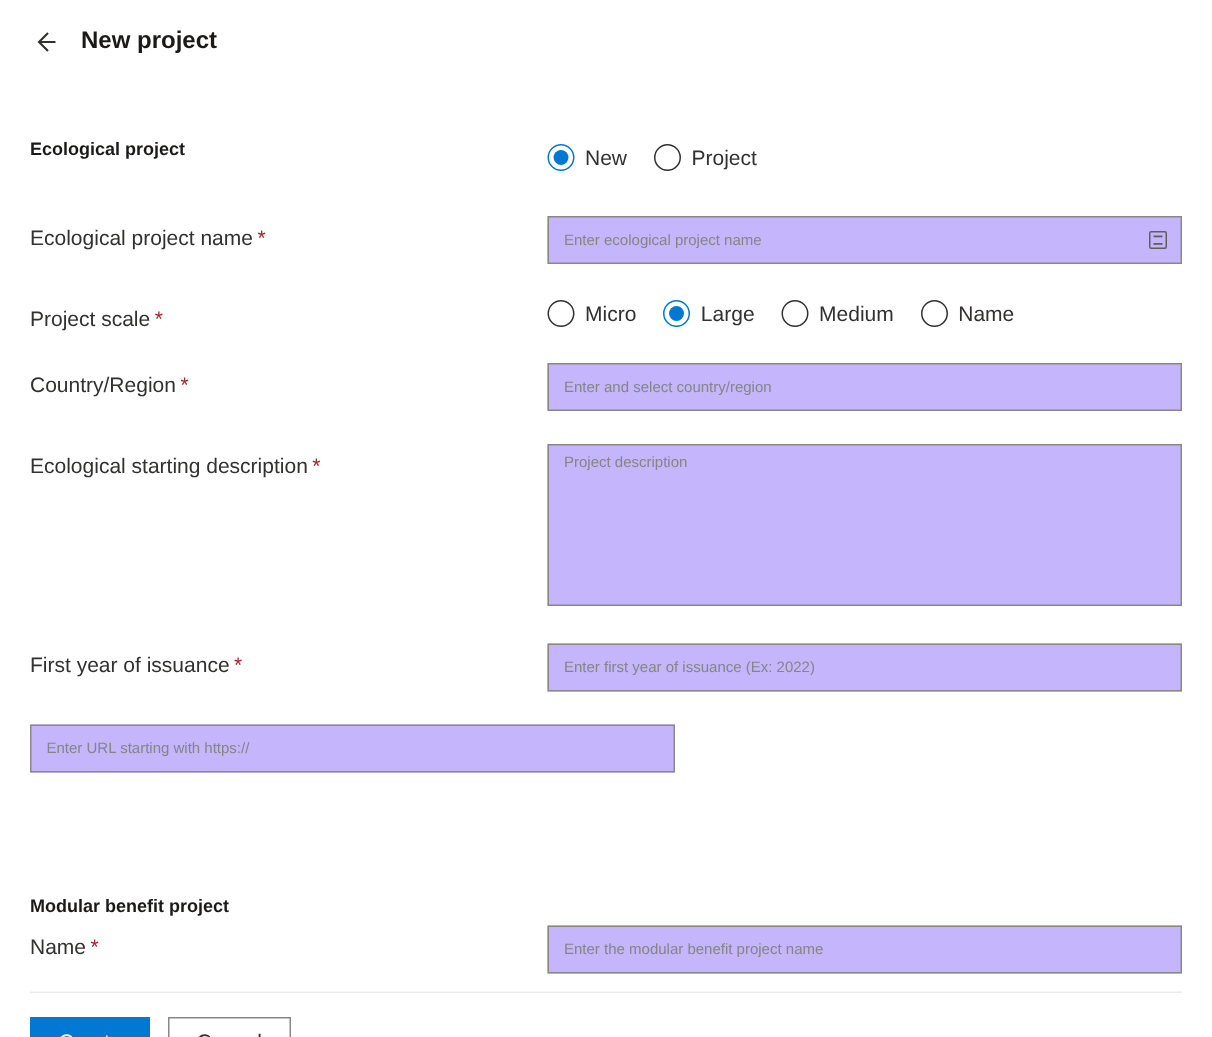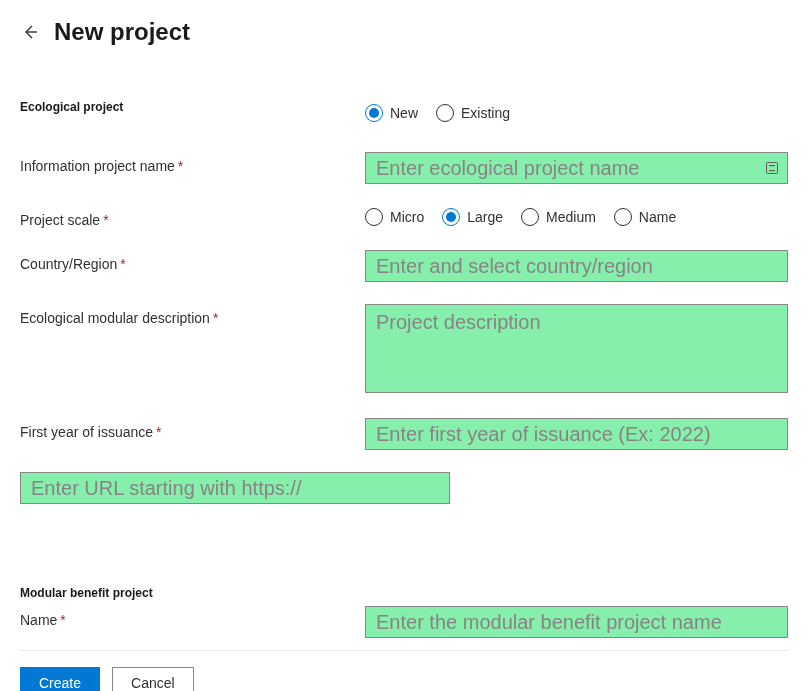--- a/index.html
+++ b/index.html
@@ -19,21 +19,21 @@
     }
     .back-icon {
       width: 20px;
       height: 20px;
       display: flex;
       align-items: center;
       justify-content: center;
       cursor: pointer;
     }
     .page-title {
-      font-size: 24px;
+      font-size: 16px;
       font-weight: 600;
       color: #1b1a19;
     }
     .section-title {
       font-size: 12px;
       font-weight: 600;
       color: #1b1a19;
       margin-bottom: 16px;
     }
     .form-row {
@@ -88,24 +88,24 @@
       height: 10px;
       border-radius: 50%;
       background: #0078d4;
       display: none;
     }
     .radio-outer.selected .radio-inner { display: block; }
     .radio-label { font-size: 14px; }
     .text-input, .textarea-input {
       width: 100%;
       padding: 6px 10px;
-      font-size: 20px;
+      font-size: 10px;
       font-family: inherit;
       border: 1px solid #8a8886;
-      background: #86efac;
+      background: #c4b5fd;
       color: #323130;
     }
     .text-input::placeholder, .textarea-input::placeholder {
       color: #868583;
     }
     .text-input { height: 32px; }
     .with-suffix { position: relative; }
     .with-suffix .text-input { padding-right: 32px; }
     .suffix-icon {
       position: absolute;
@@ -113,21 +113,21 @@
       top: 50%;
       transform: translateY(-50%);
       width: 16px;
       height: 16px;
       display: flex;
       align-items: center;
       justify-content: center;
       color: #605e5c;
     }
     .textarea-input {
-      height: 89px;
+      height: 108px;
       resize: none;
     }
     .section-gap { height: 60px; }
     .footer {
       border-top: 1px solid #edebe9;
       padding-top: 16px;
       display: flex;
       gap: 12px;
       margin-top: 4px;
     }
@@ -170,29 +170,29 @@
   <div class="control-col">
     <div class="radio-group">
       <label class="radio-item">
         <span class="radio-outer selected">
             <span class="radio-inner"></span>
           </span>
         <span class="radio-label">New</span>
       </label>
       <label class="radio-item">
         <span class="radio-outer"></span>
-        <span class="radio-label">Existing</span>
+        <span class="radio-label">Project</span>
       </label>
     </div>
   </div>
 </div>
 
 <div class="form-row">
   <div class="label-col">
-    <span>Information project name</span><span class="req">*</span>
+    <span>Ecological project name</span><span class="req">*</span>
   </div>
   <div class="control-col with-suffix">
     <input class="text-input" placeholder="Enter ecological project name" style="">
     <span class="suffix-icon">
       <svg width="14" height="14" viewBox="0 0 14 14">
         <rect x="1.5" y="1.5" width="11" height="11" rx="1" fill="none" stroke="#605e5c" stroke-width="1"></rect>
         <rect x="4" y="4" width="6" height="1.2" fill="#605e5c"></rect>
         <rect x="4" y="9" width="6" height="1.2" fill="#605e5c"></rect>
       </svg>
     </span>
@@ -231,21 +231,21 @@
   <div class="label-col">
     <span>Country/Region</span><span class="req">*</span>
   </div>
   <div class="control-col">
     <input class="text-input" placeholder="Enter and select country/region" style="">
   </div>
 </div>
 
 <div class="form-row">
   <div class="label-col">
-    <span>Ecological modular description</span><span class="req">*</span>
+    <span>Ecological starting description</span><span class="req">*</span>
   </div>
   <div class="control-col">
     <textarea class="textarea-input" placeholder="Project description" style=""></textarea>
   </div>
 </div>
 
 <div class="form-row">
   <div class="label-col">
     <span>First year of issuance</span><span class="req">*</span>
   </div>

